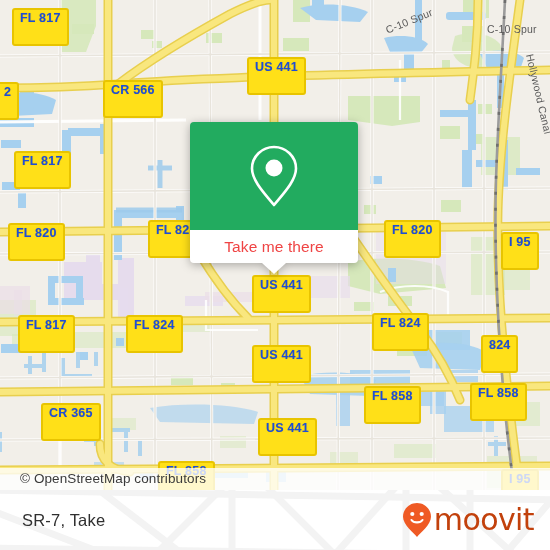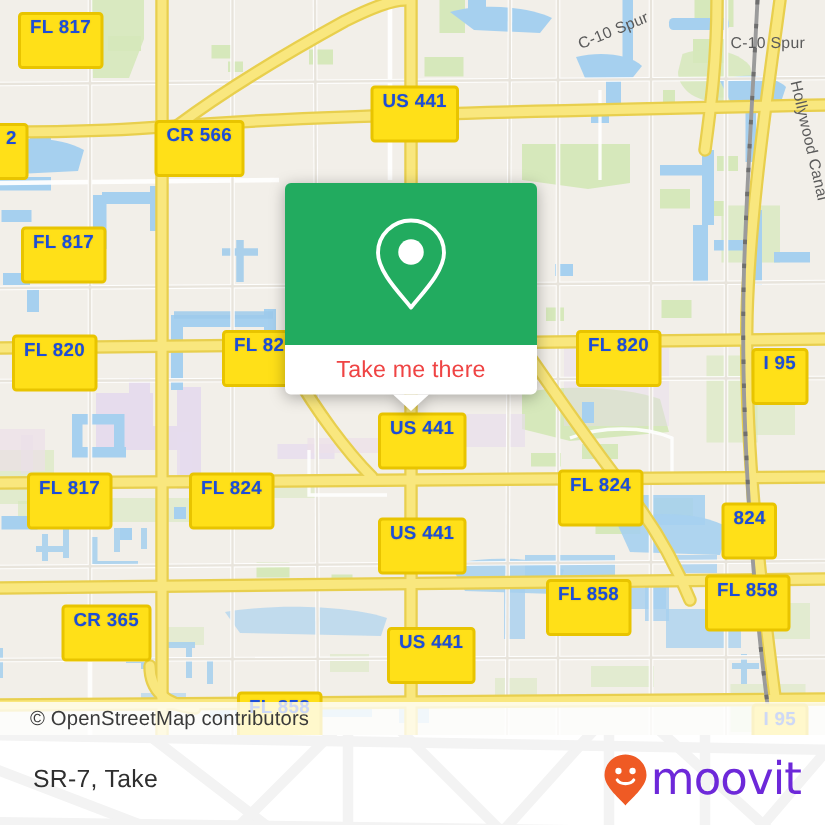--- a/index.html
+++ b/index.html
@@ -53,21 +53,21 @@
   }
   .footer-bg{position:absolute;left:0;top:-20px;width:550px;height:90px;opacity:1;}
   .footer-title{
     position:absolute;left:22px;top:50%;transform:translateY(-50%);
     font-size:16.5px;color:#2f2f2f;letter-spacing:.2px;
   }
   .brand{
     position:absolute;right:16px;top:50%;transform:translateY(-50%);
     display:flex;align-items:center;gap:2px;
   }
-  .brand-word{font-size:30px;color:#6d28d9;letter-spacing:-.6px;line-height:1;
+  .brand-word{font-size:30px;color:#c2410c;letter-spacing:-.6px;line-height:1;
               font-family:"DejaVu Sans", sans-serif;font-weight:500;}
 
   
   .shield{
     position:absolute;
     background:#ffe018;
     border:2px solid #e8c400;
     border-radius:3px;
     color:#1d4ed8;
     font-size:12.5px;

